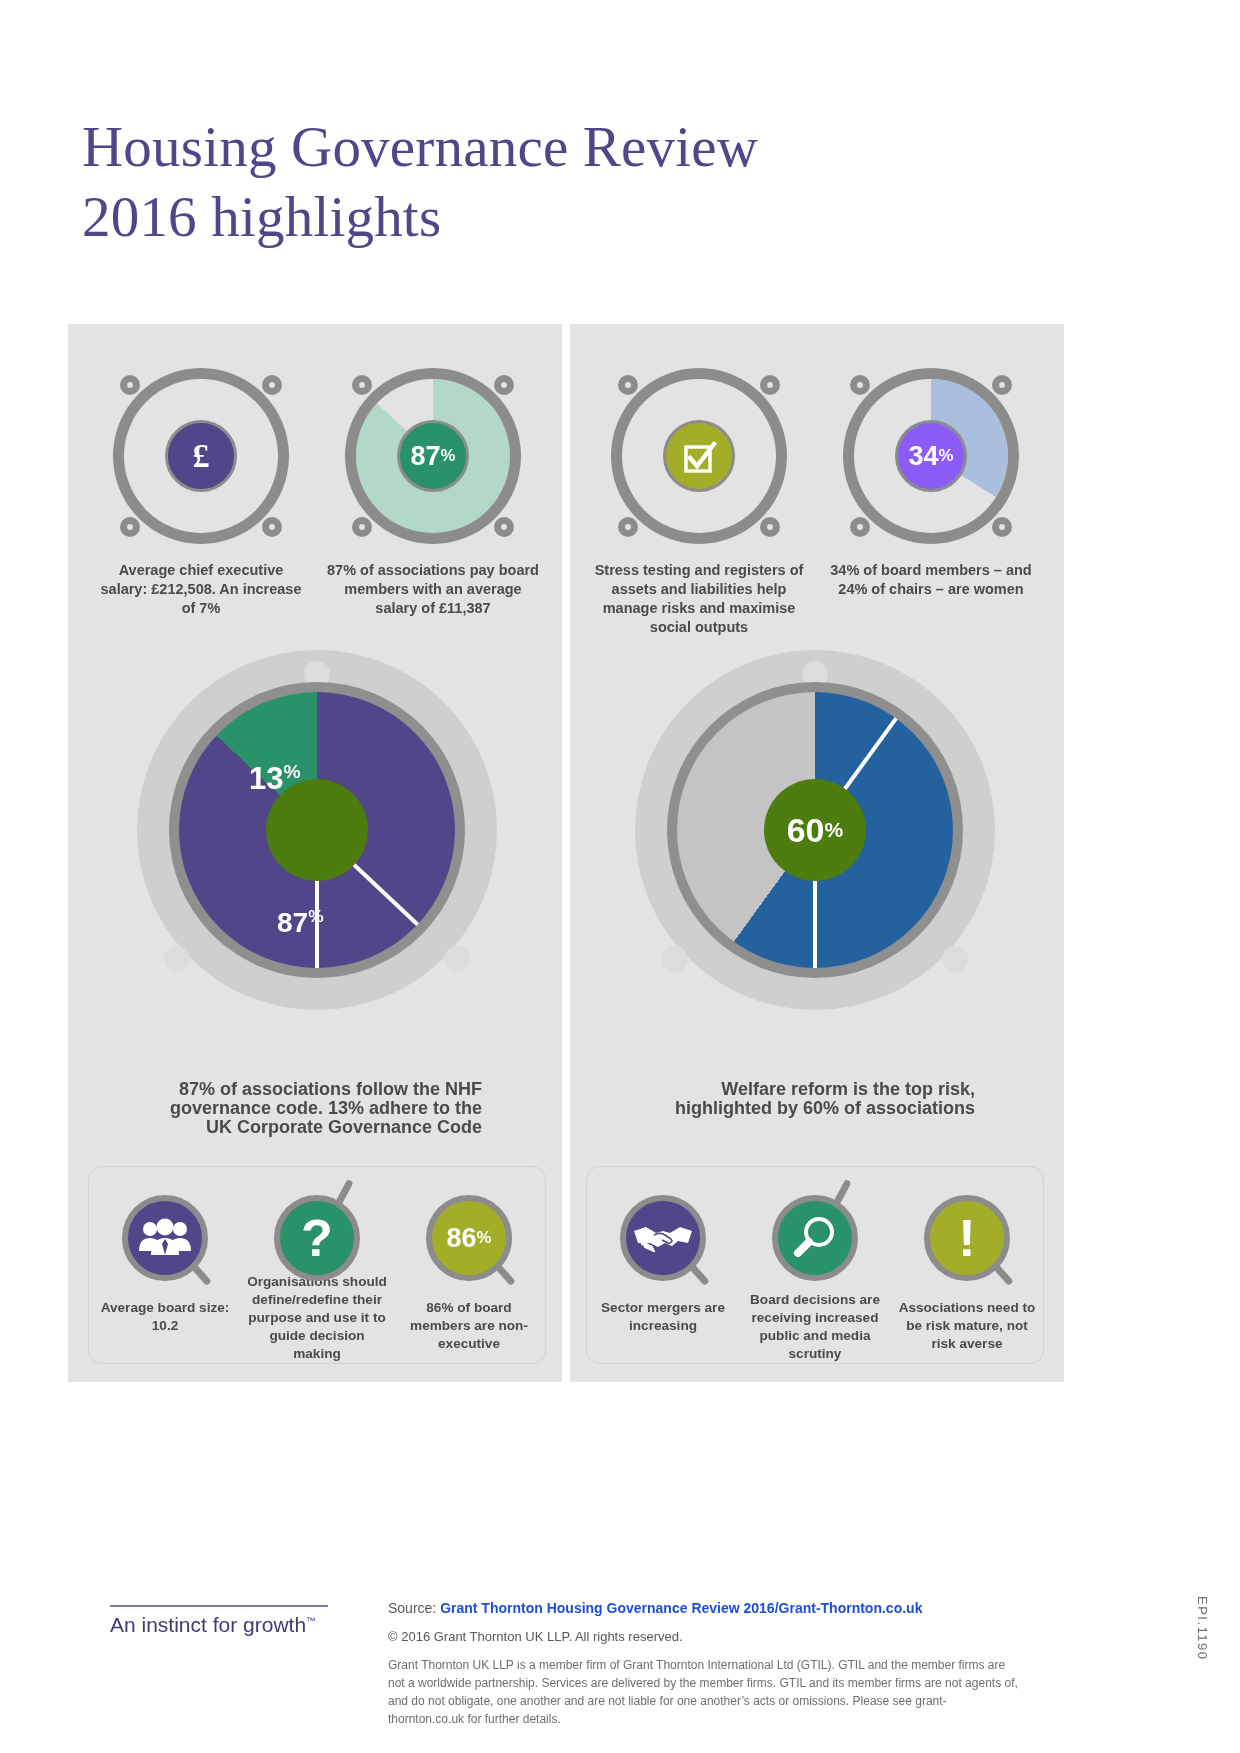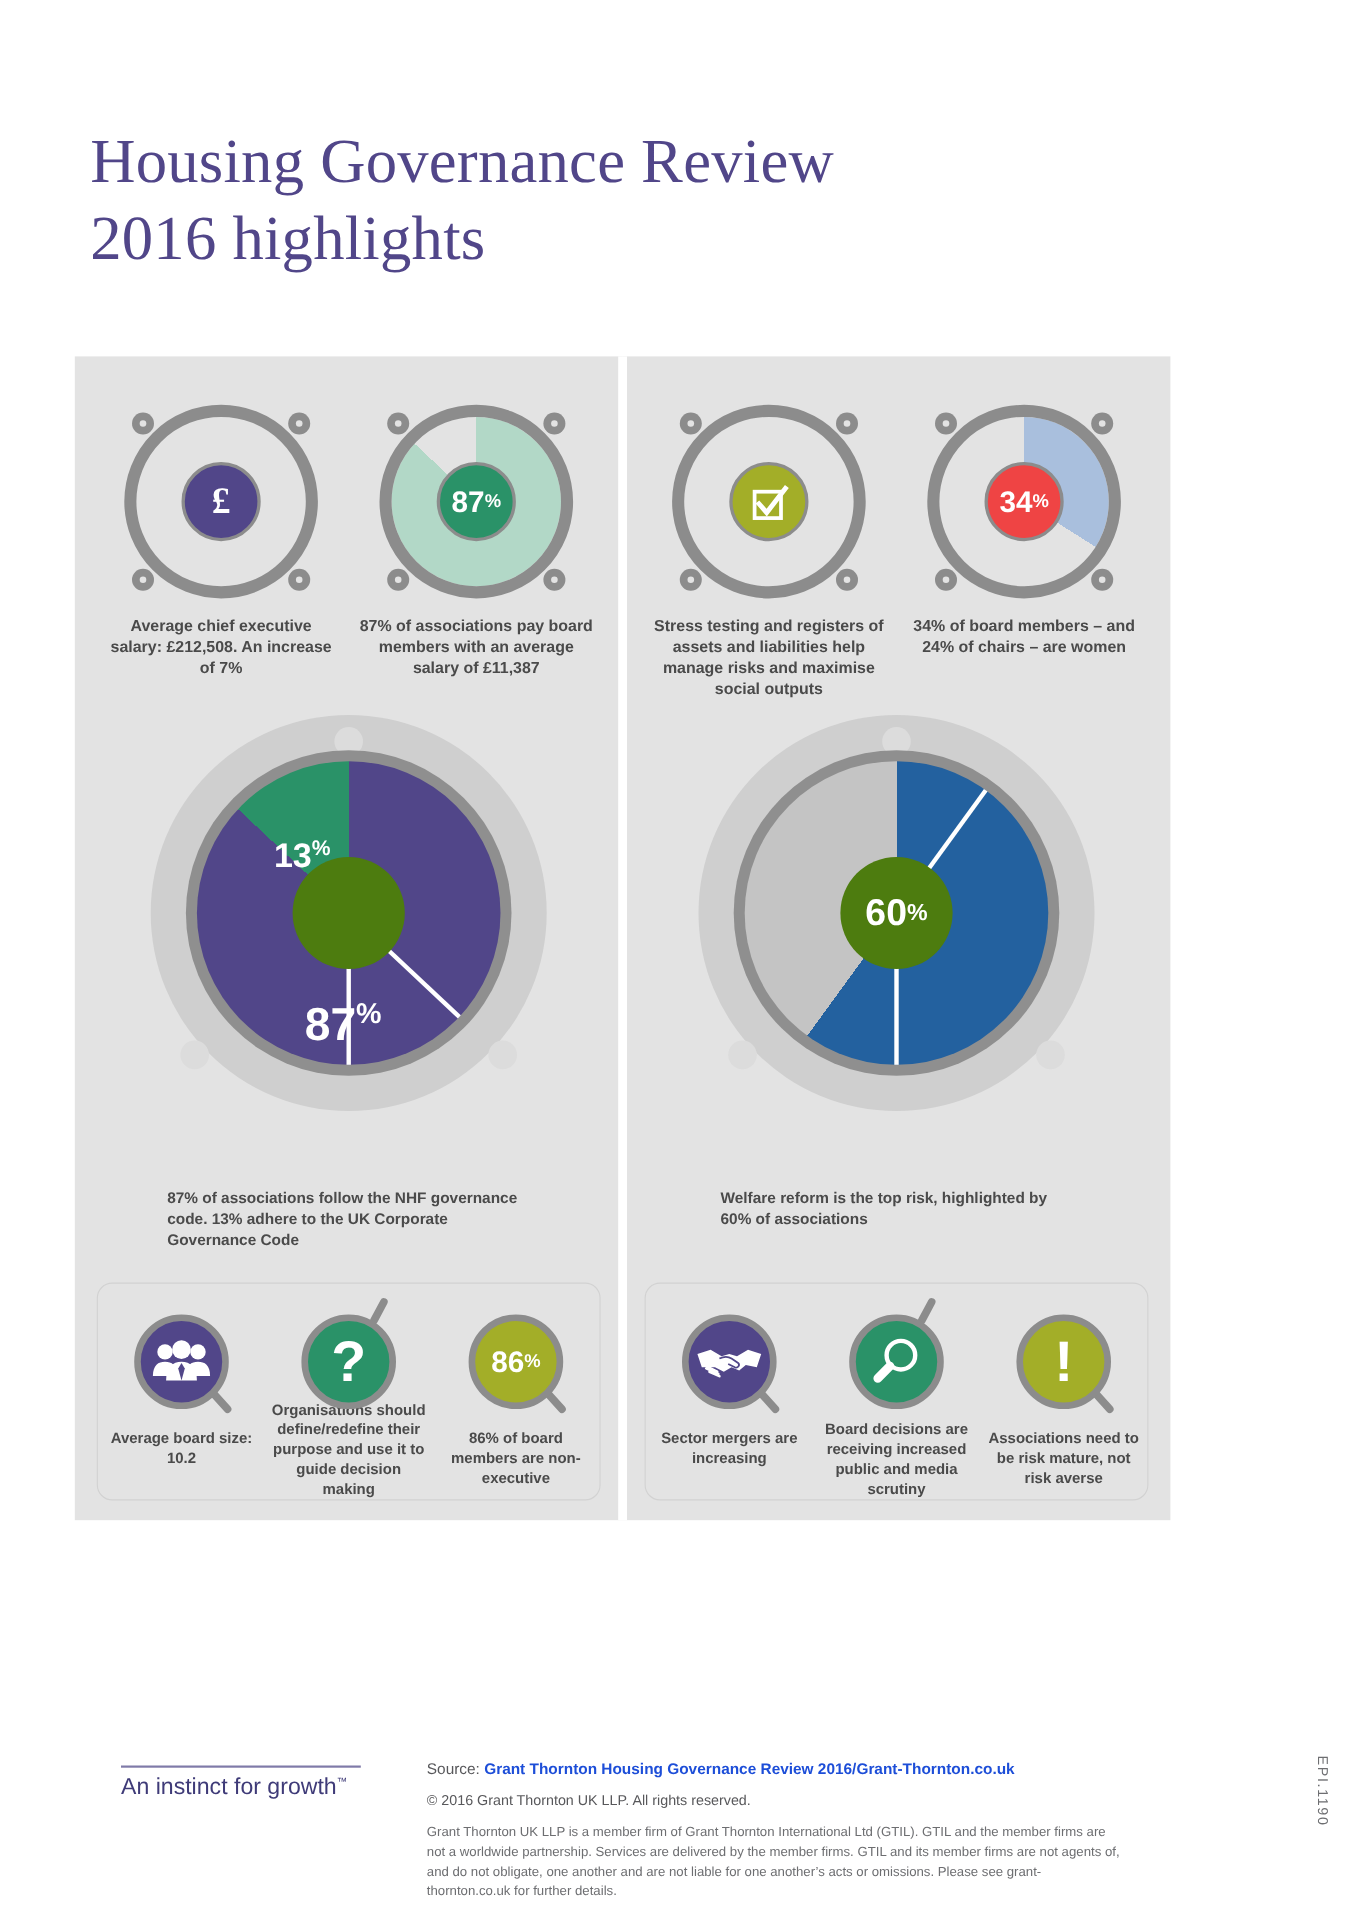--- a/index.html
+++ b/index.html
@@ -96,21 +96,21 @@
     display:flex;align-items:center;justify-content:center;
     color:#ffffff;font-weight:bold;font-size:34px;line-height:1;
   }
   .bigchart .hub sup{font-size:0.62em;vertical-align:super;}
   .pie-label{
     position:absolute;color:#ffffff;font-weight:bold;line-height:1;
     white-space:nowrap;
   }
   .pie-label sup{font-size:0.62em;vertical-align:super;}
   .bigcaption{
-    position:absolute;text-align:left;font-size:14px;line-height:19px;
+    position:absolute;text-align:right;font-size:18px;line-height:19px;
     font-weight:bold;color:#4a4a4a;
   }
 
   
   .iconcard{
     position:absolute;border:1px solid #d2d2d2;border-radius:14px;
     box-sizing:border-box;display:flex;justify-content:space-around;
     padding-top:22px;
   }
   .icon-cell{width:142px;display:flex;flex-direction:column;align-items:center;}
@@ -219,42 +219,42 @@
   </div>
 
   <div class="gauge-cell">
     <div class="gauge">
       <div class="fill" style="background:conic-gradient(from 0deg,#a9bfdd 0deg 122.4deg,#e3e3e3 122.4deg 360deg);"></div>
       <div class="ring-outer"></div>
       <div class="bolt nw"></div>
       <div class="bolt ne"></div>
       <div class="bolt sw"></div>
       <div class="bolt se"></div>
-      <div class="hub" style="background:#ef4444;">
+      <div class="hub" style="background:#8b5cf6;">
         <span>34</span>
           <sup>%</sup>
       </div>
     </div>
     <div class="gauge-caption">34% of board members – and 24% of chairs – are women</div>
   </div>
 </div>
 
 <div class="bigchart" style="left:137px;top:650px;">
   <div class="outring"></div>
   <div class="outbolt t"></div>
   <div class="outbolt bl"></div>
   <div class="outbolt br"></div>
   <div class="midring"></div>
   <div class="pie" style="background:conic-gradient(from 0deg,#514689 0deg 313.2deg,#2a9268 313.2deg 360deg);"></div>
   <div class="sep" style="height:138px;transform:rotate(0deg);"></div>
   <div class="sep" style="height:138px;transform:rotate(-46.8deg);"></div>
   <div class="pie-label" style="left:112px;top:112px;font-size:31px;">
     <span>13</span><sup>%</sup>
   </div>
-  <div class="pie-label" style="left:140px;top:258px;font-size:42px;">
+  <div class="pie-label" style="left:140px;top:258px;font-size:28px;">
     <span>87</span><sup>%</sup>
   </div>
   <div class="hub"></div>
 </div>
 <div class="bigcaption" style="left:152px;top:1080px;width:330px;">87% of associations follow the NHF governance code. 13% adhere to the UK Corporate Governance Code</div>
 
 <div class="bigchart" style="left:635px;top:650px;">
   <div class="outring"></div>
   <div class="outbolt t"></div>
   <div class="outbolt bl"></div>

